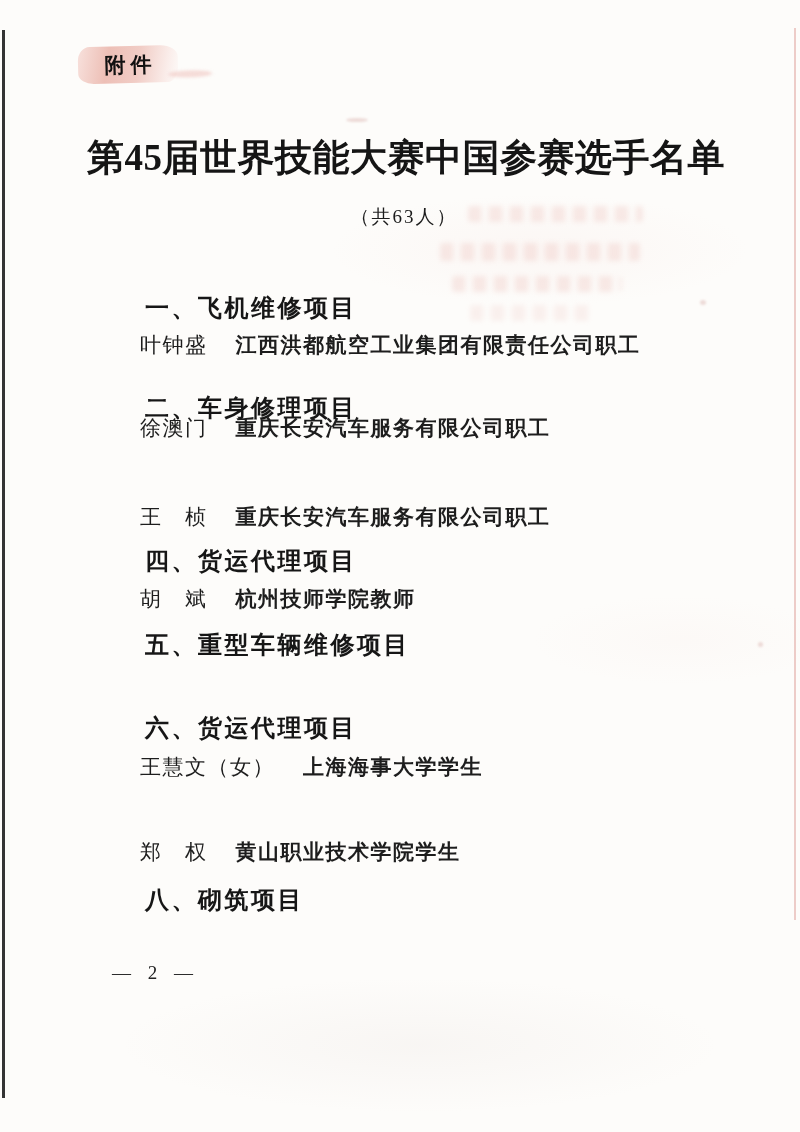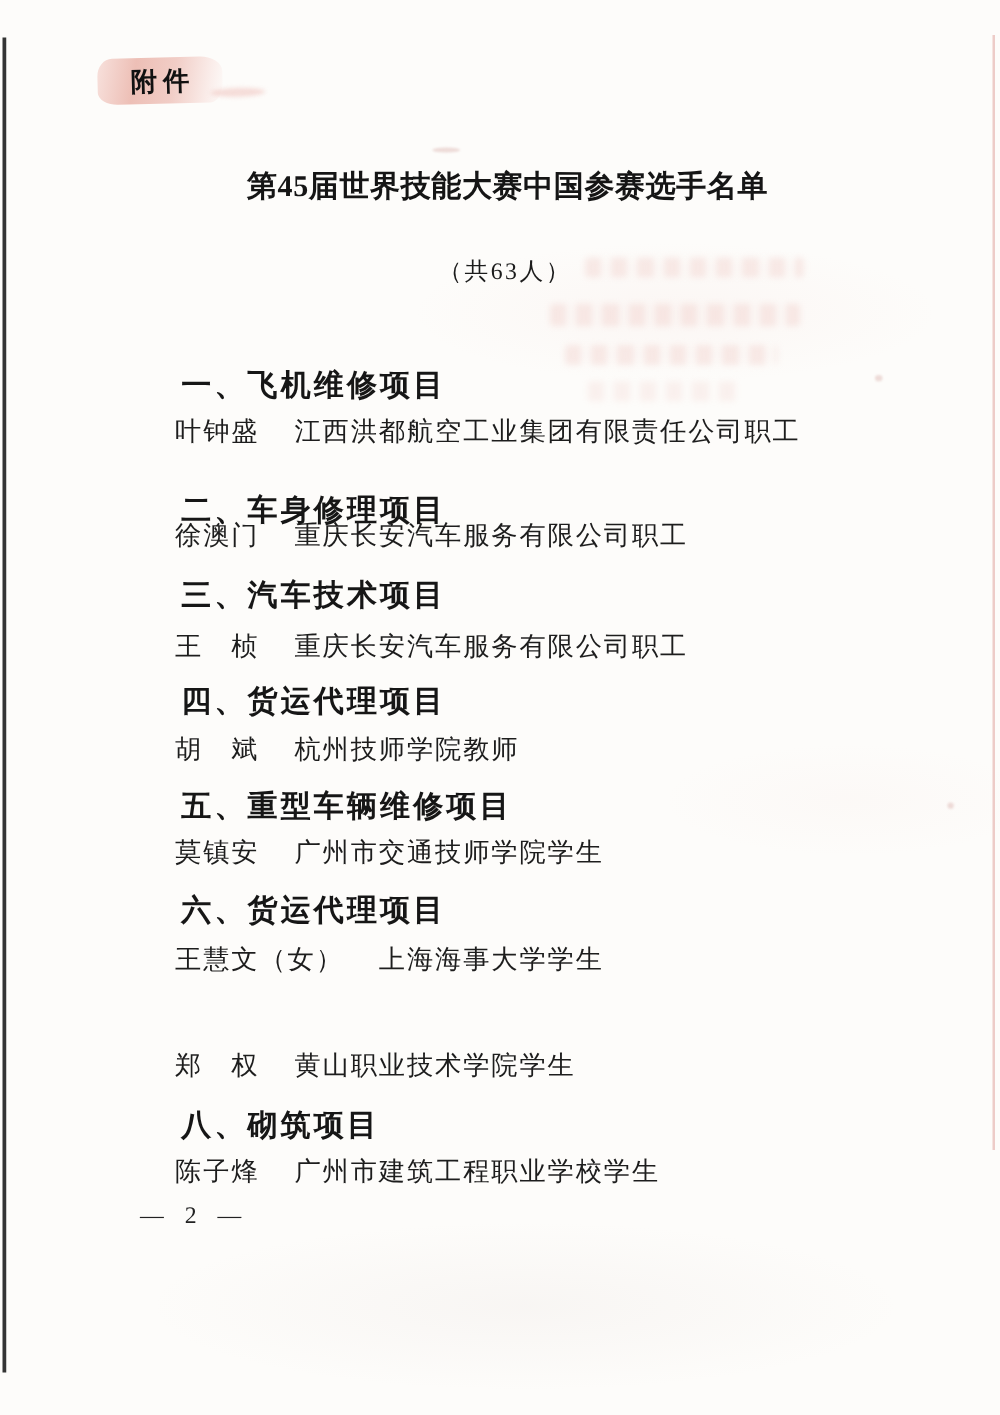--- a/index.html
+++ b/index.html
@@ -33,37 +33,37 @@
   }
   .attachment span {
     font-family:"Liberation Sans","DejaVu Sans",sans-serif;
     font-weight:700; font-size:21px; letter-spacing:5px; padding-left:5px; color:#111;
   }
 
   .title {
     position:absolute; top:133px; left:0; right:0; margin:0;
     text-align:center; padding-left:12px;
     font-family:"Liberation Serif","DejaVu Serif",serif;
-    font-weight:700; font-size:24px; letter-spacing:0.5px; color:#151515;
+    font-weight:700; font-size:37px; letter-spacing:0.5px; color:#151515;
     white-space:nowrap;
   }
   .subtitle {
     position:absolute; top:204px; left:0; right:0;
     text-align:center; padding-left:8px;
     font-size:19px; letter-spacing:2px; color:#1c1c1c;
   }
 
   .line { position:absolute; white-space:nowrap; }
   .heading {
     left:145px;
     font-family:"Liberation Sans","DejaVu Sans",sans-serif;
     font-weight:700; font-size:24px; letter-spacing:2.5px; color:#161616;
   }
   .entry { left:140px; font-size:21px; letter-spacing:1.5px; color:#1d1d1d; }
-  .entry .aff { margin-left:28px; }
+  .entry .aff { margin-left:28px;font-weight:bold; }
 
   .footer {
     position:absolute; top:962px; left:112px;
     font-size:19px; letter-spacing:6px; color:#222;
   }
 
   
   .ghost {
     position:absolute; height:16px; filter:blur(2.5px); opacity:0.55; border-radius:3px;
     background:repeating-linear-gradient(90deg, rgba(236,190,184,0.55) 0 13px, rgba(236,190,184,0.05) 13px 21px);
@@ -100,44 +100,37 @@
   <div class="line heading" style="top:292px">一、飞机维修项目</div>
   <div class="line entry" style="top:331px">
     <span class="name">叶钟盛</span><span class="aff">江西洪都航空工业集团有限责任公司职工</span>
   </div>
 
   <div class="line heading" style="top:392px">二、车身修理项目</div>
   <div class="line entry" style="top:414px">
     <span class="name">徐澳门</span><span class="aff">重庆长安汽车服务有限公司职工</span>
   </div>
 
-  <div class="line heading" style="top:460px">三、汽车技术项目</div>
   <div class="line entry" style="top:503px">
     <span class="name">王　桢</span><span class="aff">重庆长安汽车服务有限公司职工</span>
   </div>
 
   <div class="line heading" style="top:545px">四、货运代理项目</div>
   <div class="line entry" style="top:585px">
     <span class="name">胡　斌</span><span class="aff">杭州技师学院教师</span>
   </div>
 
   <div class="line heading" style="top:629px">五、重型车辆维修项目</div>
-  <div class="line entry" style="top:668px">
-    <span class="name">莫镇安</span><span class="aff">广州市交通技师学院学生</span>
-  </div>
 
   <div class="line heading" style="top:712px">六、货运代理项目</div>
   <div class="line entry" style="top:753px">
     <span class="name">王慧文（女）</span><span class="aff">上海海事大学学生</span>
   </div>
 
   <div class="line entry" style="top:838px">
     <span class="name">郑　权</span><span class="aff">黄山职业技术学院学生</span>
   </div>
 
   <div class="line heading" style="top:884px">八、砌筑项目</div>
-  <div class="line entry" style="top:923px">
-    <span class="name">陈子烽</span><span class="aff">广州市建筑工程职业学校学生</span>
-  </div>
 
   <div class="footer">— 2 —</div>
 
 </div>
 
 </body></html>

